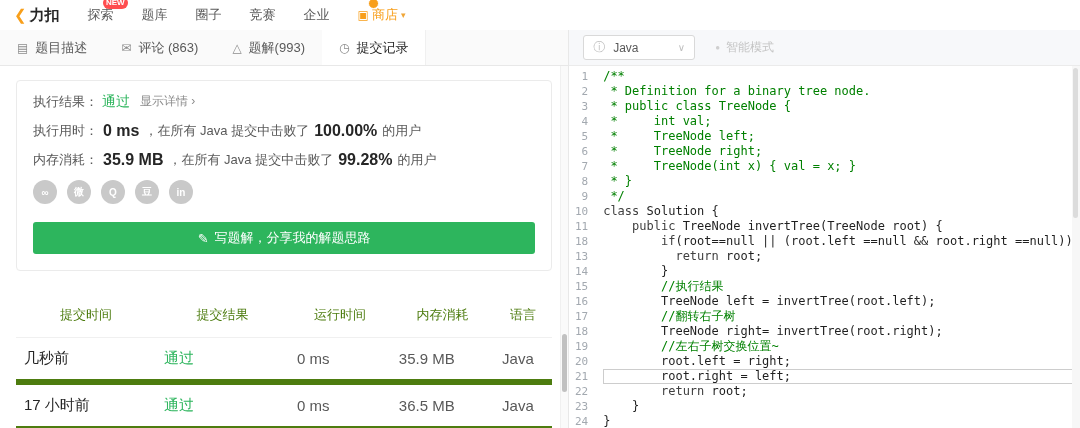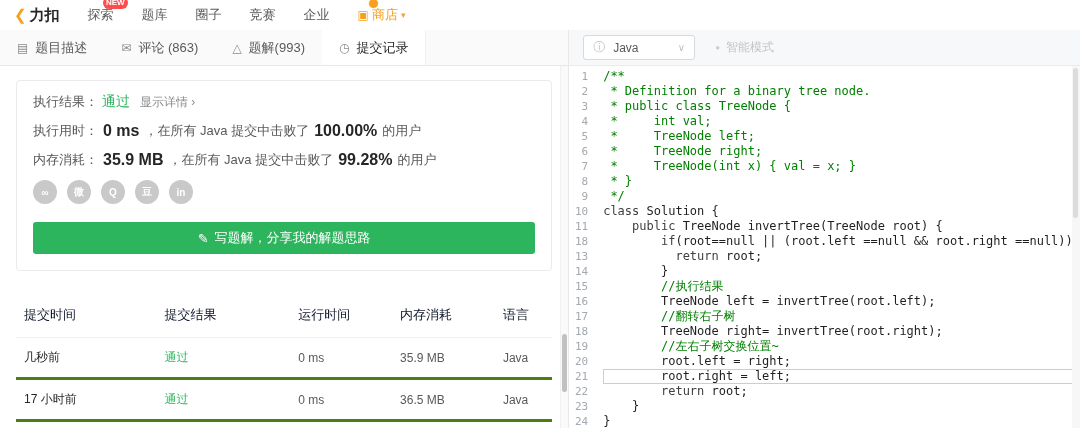--- a/index.html
+++ b/index.html
@@ -25,33 +25,33 @@
 
   
   .tabbar{height:36px;background:#fafafa;display:flex;border-bottom:1px solid #e8e8e8;flex-shrink:0}
   .tab{display:flex;align-items:center;gap:7px;padding:0 17px;color:#595959;cursor:pointer;font-size:13px}
   .tab-icon{color:#8c8c8c;font-size:12px}
   .tab.active{background:#fff;color:#262626;border-right:1px solid #f0f0f0}
 
   
   .left-content{flex:1;padding:14px 16px 0 16px;overflow:hidden}
   .result-card{border:1px solid #ebebeb;border-radius:4px;padding:12px 16px 16px 16px;background:#fff}
-  .r-row{display:flex;align-items:flex-end;margin-bottom:11px;color:#595959;flex-wrap:nowrap;white-space:nowrap}
+  .r-row{display:flex;align-items:flex-start;margin-bottom:11px;color:#595959;flex-wrap:nowrap;white-space:nowrap}
   .r-label{color:#595959;font-size:13px}
   .status-pass{color:#2db55d;font-size:14px;margin:0 10px 0 4px}
   .detail-link{color:#8c8c8c;font-size:12px;cursor:pointer;text-decoration:none}
   .metric-value{color:#262626;font-size:16px;font-weight:bold;margin:0 5px}
   .share-icons{display:flex;gap:10px;margin:2px 0 18px 0}
   .share-circle{width:24px;height:24px;border-radius:50%;background:#c9c9c9;color:#fff;display:flex;align-items:center;justify-content:center;font-size:10px;cursor:pointer;font-weight:bold}
   .share-btn{width:100%;height:32px;background:#2db55d;border:none;border-radius:3px;color:#fff;font-size:13px;cursor:pointer;display:flex;align-items:center;justify-content:center;gap:6px;font-family:inherit}
 
   
   .sub-table{width:100%;border-collapse:collapse;margin-top:22px}
-  .sub-table th{text-align:left;font-weight:normal;color:#0f172a;padding:13px 8px;border-bottom:1px solid #f0f0f0;font-size:13px}
-  .sub-table td{padding:11px 8px;border-bottom:3px solid #4d7c0f;color:#595959;font-size:12px}
+  .sub-table th{text-align:center;font-weight:normal;color:#4d7c0f;padding:13px 8px;border-bottom:1px solid #f0f0f0;font-size:13px}
+  .sub-table td{padding:11px 8px;border-bottom:6px solid #4d7c0f;color:#595959;font-size:15px}
   .sub-table td.col-time{color:#262626}
   .result-link{color:#2db55d;text-decoration:none;cursor:pointer}
 
   
   .left-scrollbar{position:absolute;top:36px;right:0;bottom:0;width:8px;background:#fafafa;border-left:1px solid #f0f0f0}
   .left-scroll-thumb{position:absolute;left:1px;width:5px;border-radius:3px;background:#c1c1c1;top:268px;height:58px;cursor:pointer}
 
   
   .editor-toolbar{height:36px;background:#f7f8fa;border-bottom:1px solid #ebebeb;display:flex;align-items:center;padding:0 14px;gap:20px;flex-shrink:0}
   .lang-select{display:flex;align-items:center;gap:8px;background:#fff;border:1px solid #d9d9d9;border-radius:3px;padding:3px 9px;font-size:12px;color:#595959;min-width:112px;cursor:pointer}

